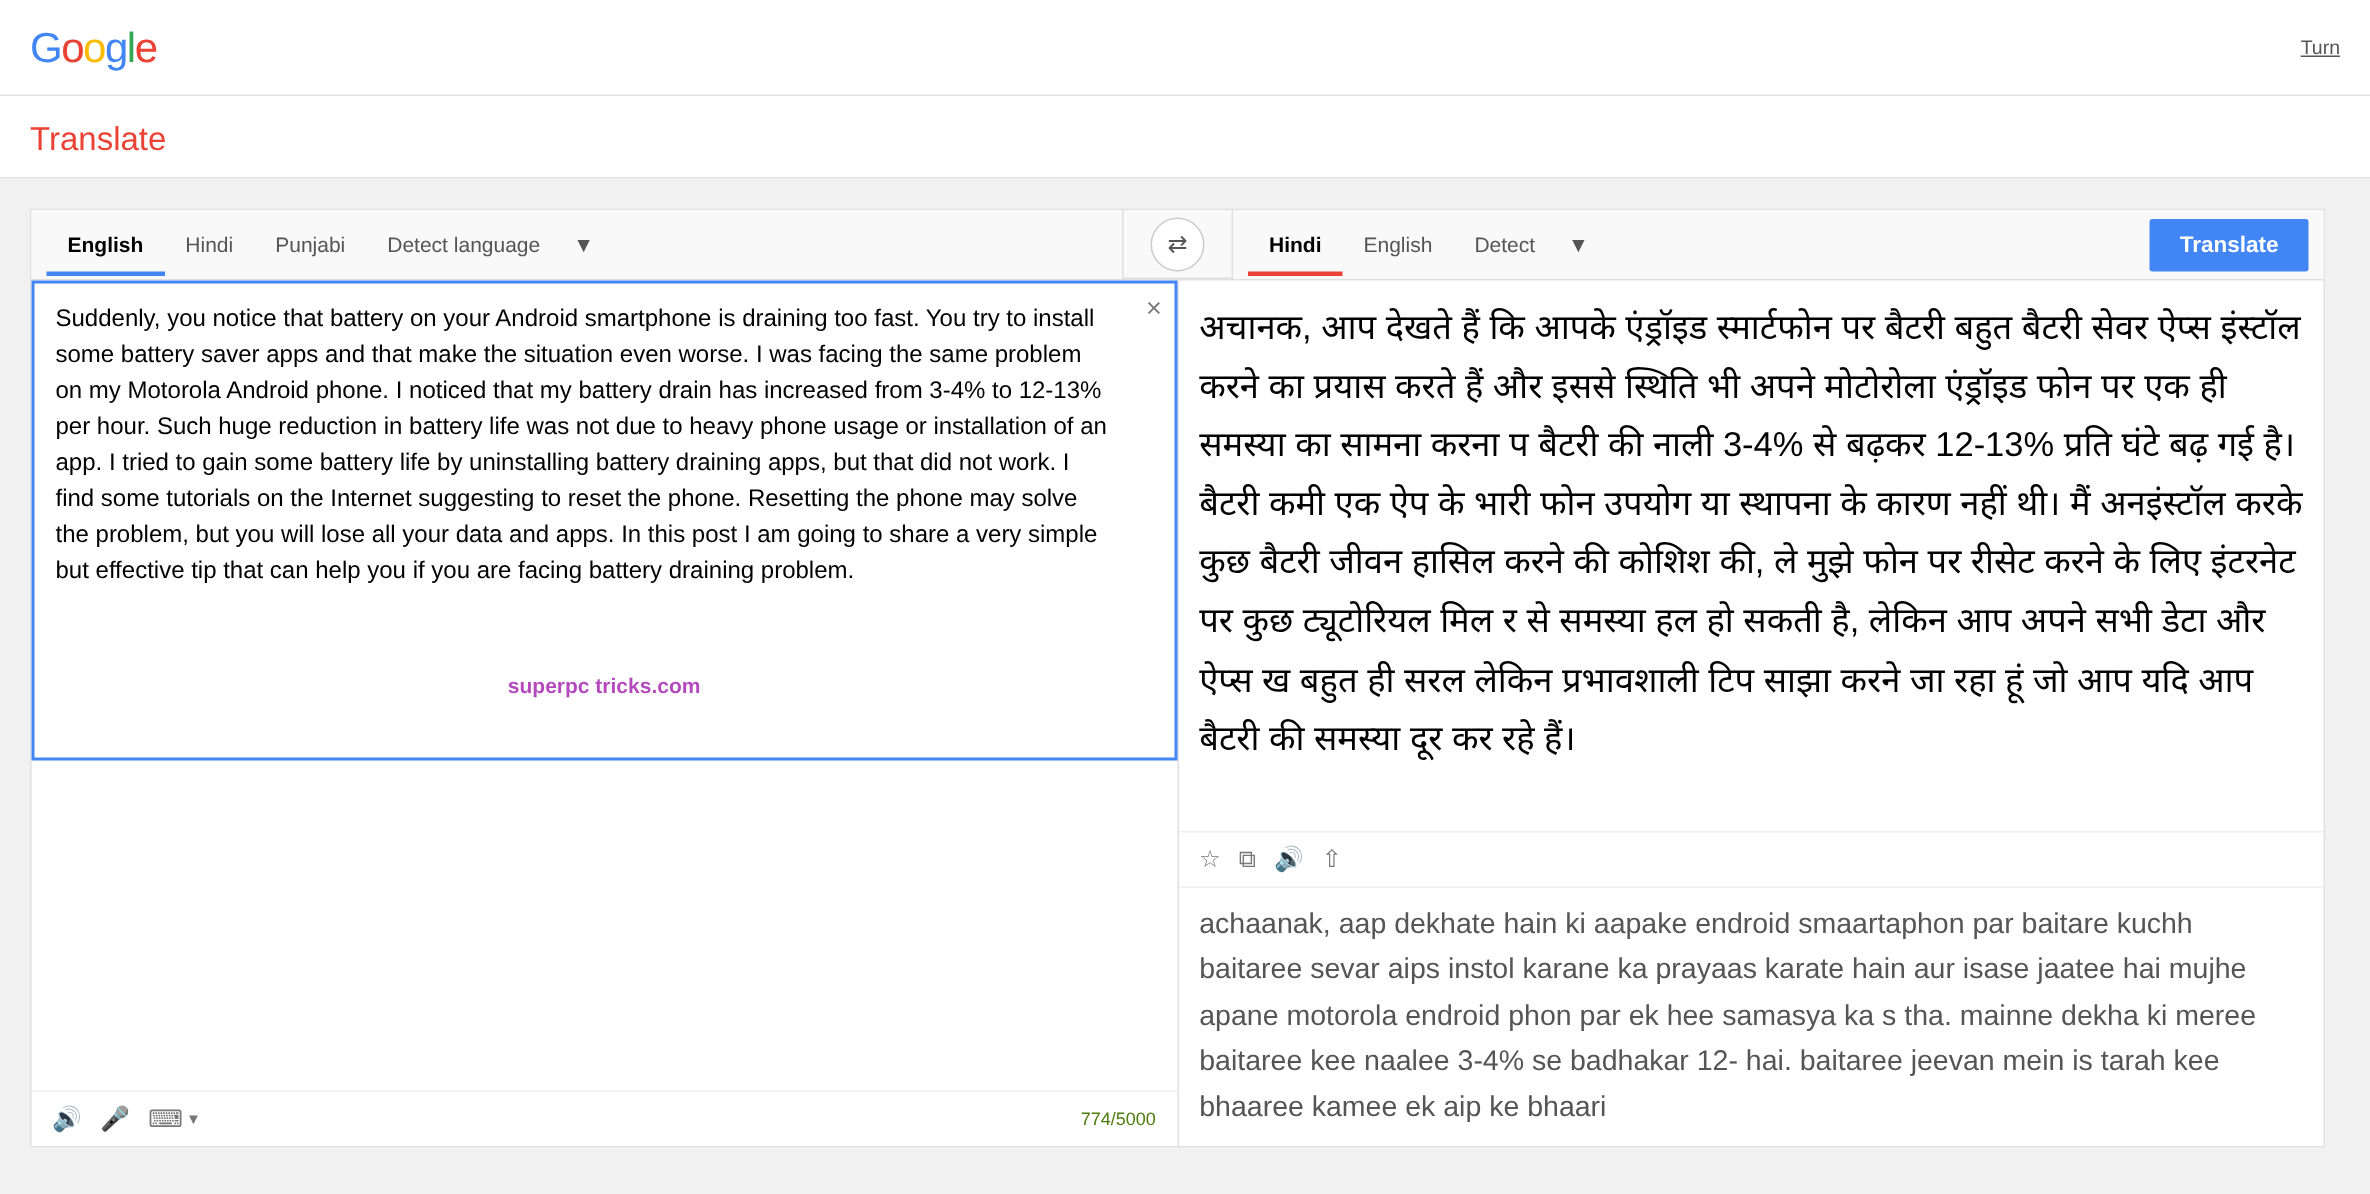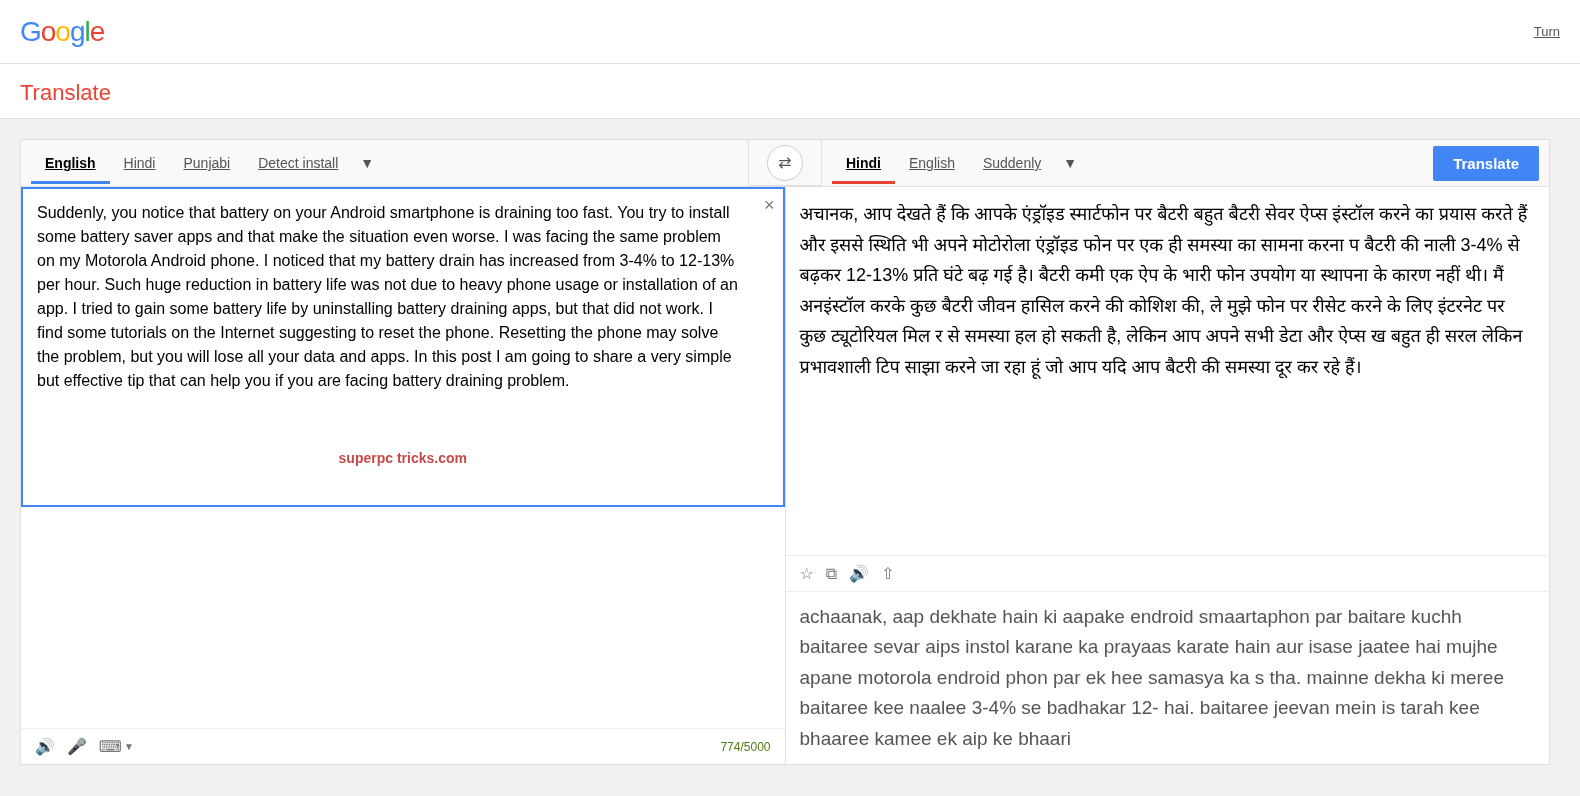--- a/index.html
+++ b/index.html
@@ -80,21 +80,20 @@
     }
     .lang-tab {
       padding: 12px 14px;
       font-size: 14px;
       color: #555;
       cursor: pointer;
       border: none;
       background: none;
       position: relative;
       white-space: nowrap;
-      text-decoration: underline;
     }
     .lang-dropdown-btn {
       padding: 6px 8px;
       font-size: 14px;
       color: #555;
       cursor: pointer;
       border: none;
       background: none;
       display: flex;
       align-items: center;
@@ -167,21 +166,21 @@
     
     .output-area {
       flex: 1;
       padding: 12px 14px;
       font-size: 18px;
       color: #000;
       line-height: 1.6;
       overflow: hidden;
     }
     .output-text-hindi {
-      font-size: 18px;
+      font-size: 23px;
       color: #000;
       line-height: 1.7;
     }
 
     
     .output-footer {
       display: flex;
       align-items: center;
       padding: 8px 14px;
       border-top: 1px solid #eee;
@@ -207,21 +206,21 @@
       font-weight: bold;
       white-space: nowrap;
     }
 
     
     .watermark {
       position: absolute;
       top: 50%;
       left: 50%;
       transform: translate(-50%, -50%);
-      color: #b91c1c;
+      color: #a21caf;
       font-size: 14px;
       font-weight: bold;
       pointer-events: none;
       z-index: 10;
       opacity: 0.8;
     }
 
     .input-wrapper {
       position: relative;
       flex: 1;
@@ -282,32 +281,32 @@
 <div class="main-content">
 
   <div class="left-panel">
 
     <div style="display:flex; align-items:stretch; border-bottom: 1px solid #e0e0e0;">
 
       <div class="lang-tabs" style="border-bottom:none; flex:1;">
         <button class="lang-tab english-tab-active">English</button>
         <button class="lang-tab">Hindi</button>
         <button class="lang-tab">Punjabi</button>
-        <button class="lang-tab">Detect install</button>
+        <button class="lang-tab">Detect language</button>
         <button class="lang-dropdown-btn">▼</button>
       </div>
 
       <div style="display:flex; align-items:center; padding: 0 8px; background:#f9f9f9; border-bottom: 1px solid #e0e0e0; border-left:1px solid #e0e0e0; border-right:1px solid #e0e0e0;">
         <button class="swap-btn">⇄</button>
       </div>
 
       <div class="lang-tabs" style="border-bottom:none; flex:1;">
         <button class="lang-tab hindi-active">Hindi</button>
         <button class="lang-tab">English</button>
-        <button class="lang-tab">Suddenly</button>
+        <button class="lang-tab">Detect</button>
         <button class="lang-dropdown-btn">▼</button>
         <div style="flex:1;"></div>
 
         <button class="translate-btn">Translate</button>
       </div>
     </div>
 
     <div style="display:flex; flex:1;">
 
       <div style="flex:1; display:flex; flex-direction:column; border-right:1px solid #e0e0e0; position:relative;">

